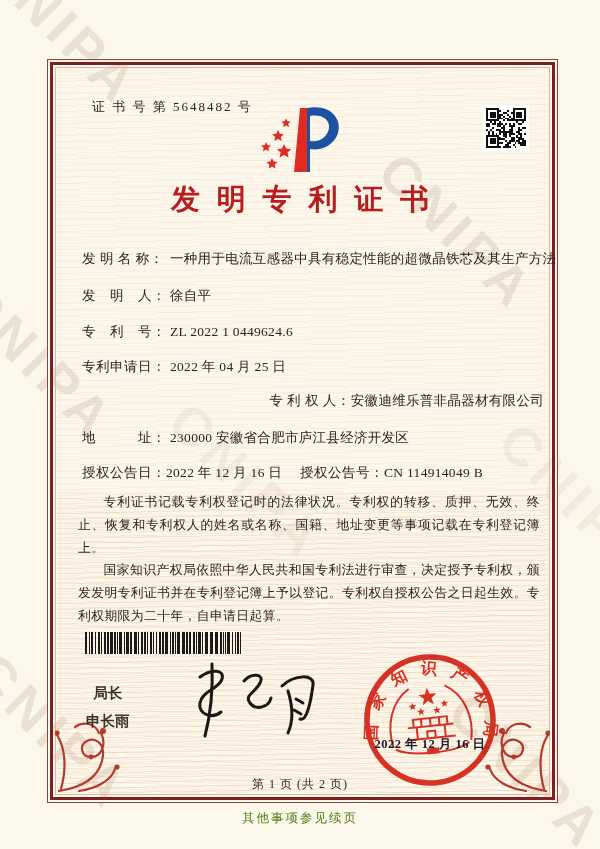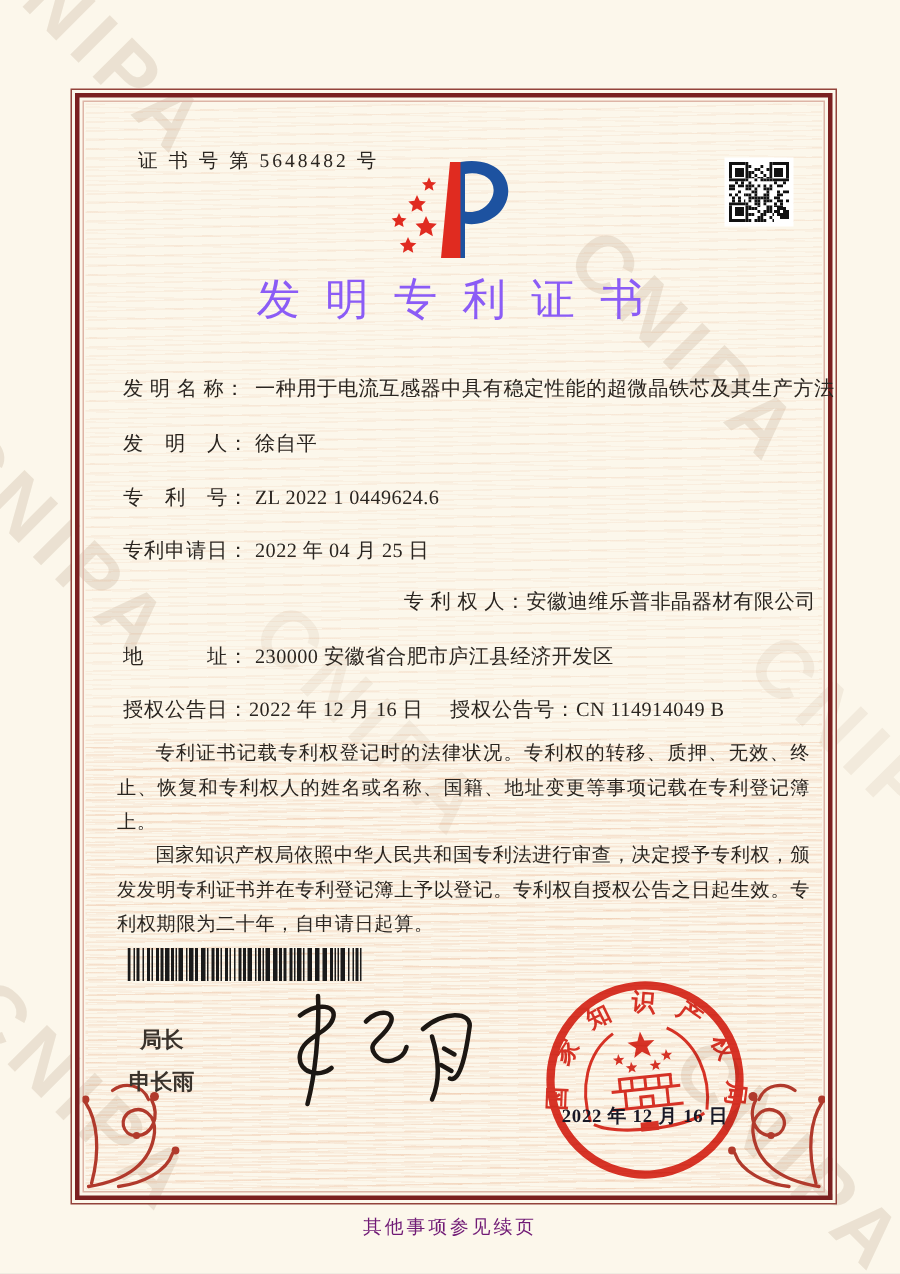--- a/index.html
+++ b/index.html
@@ -44,21 +44,21 @@
   .cert-no{position:absolute;left:80px;top:98px;font-size:13px;letter-spacing:2px;font-weight:400;z-index:4;margin-left:12px;}
   .logo{position:absolute;left:250px;top:102px;z-index:4;}
   .qr{position:absolute;left:483px;top:105px;width:46px;height:46px;background:#fff;
       padding:3px;box-sizing:border-box;z-index:4;}
   .qr-grid{display:grid;grid-template-columns:repeat(21,1fr);grid-template-rows:repeat(21,1fr);
       width:40px;height:40px;}
   .qr-grid i{background:#fff;}
   .qr-grid i.d{background:#111;}
   .title{
     position:absolute;left:0;right:0;top:180px;text-align:center;z-index:4;
-    font-size:29px;font-weight:400;letter-spacing:0.58em;text-indent:0.58em;color:#8b5cf6;
+    font-size:29px;font-weight:700;letter-spacing:0.58em;text-indent:0.58em;color:#b91c1c;
   }
   
   .frow{position:absolute;left:82px;right:56px;font-size:13.5px;font-weight:500;z-index:4;white-space:nowrap;}
   .flabel{display:inline-block;min-width:88px;white-space:pre;letter-spacing:0.5px;}
   .fvalue{letter-spacing:0.3px;}
   .grant-no{position:absolute;left:218px;top:0;text-align:center;}
   
   .paras{position:absolute;left:78px;right:60px;top:491px;z-index:4;}
   .paras p{
     margin:0;font-size:12.8px;line-height:1.78;text-align:justify;
@@ -72,21 +72,21 @@
   .signature{position:absolute;left:172px;top:655px;z-index:5;}
   .seal{position:absolute;left:360px;top:650px;z-index:5;transform:rotate(-6deg);opacity:0.94;
     mix-blend-mode:multiply;}
   .seal-date{
     position:absolute;left:362px;top:736px;width:136px;text-align:center;z-index:6;
     font-size:12.5px;font-weight:700;color:#181826;letter-spacing:0.5px;
   }
   .page-num{position:absolute;left:0;right:0;top:776px;text-align:center;font-size:12px;
     letter-spacing:1px;font-weight:500;z-index:4;}
   .note{position:absolute;left:0;right:0;top:810px;text-align:center;font-size:12.5px;
-    letter-spacing:2px;font-weight:500;z-index:4;color:#701a75;}
+    letter-spacing:2px;font-weight:500;z-index:4;color:#4d7c0f;}
 </style>
 </head>
 <body>
 
 <div class="page">
 
   <span class="wm" style="left:-35px;top:-5px;">CNIPA</span>
   <span class="wm" style="left:360px;top:200px;">CNIPA</span>
   <span class="wm" style="left:-60px;top:330px;">CNIPA</span>
   <span class="wm" style="left:150px;top:450px;opacity:.55;">CNIPA</span>
@@ -713,15 +713,16 @@
       <path d="M66,88 L66,81 L74,81 L74,88"></path>
       <path d="M31,94 C26,72 33,48 52,37"></path>
       <path d="M109,94 C114,72 107,48 88,37"></path>
       <path d="M33,96 C48,105 92,105 107,96"></path>
     </g>
     <rect x="64" y="98" width="12" height="6" fill="#d8281c"></rect>
   </svg>
 
   <div class="seal-date">2022 年 12 月 16 日</div>
 
+  <div class="page-num">第 1 页 (共 2 页)</div>
   <div class="note">其他事项参见续页</div>
 
 </div>
 
 </body></html>

